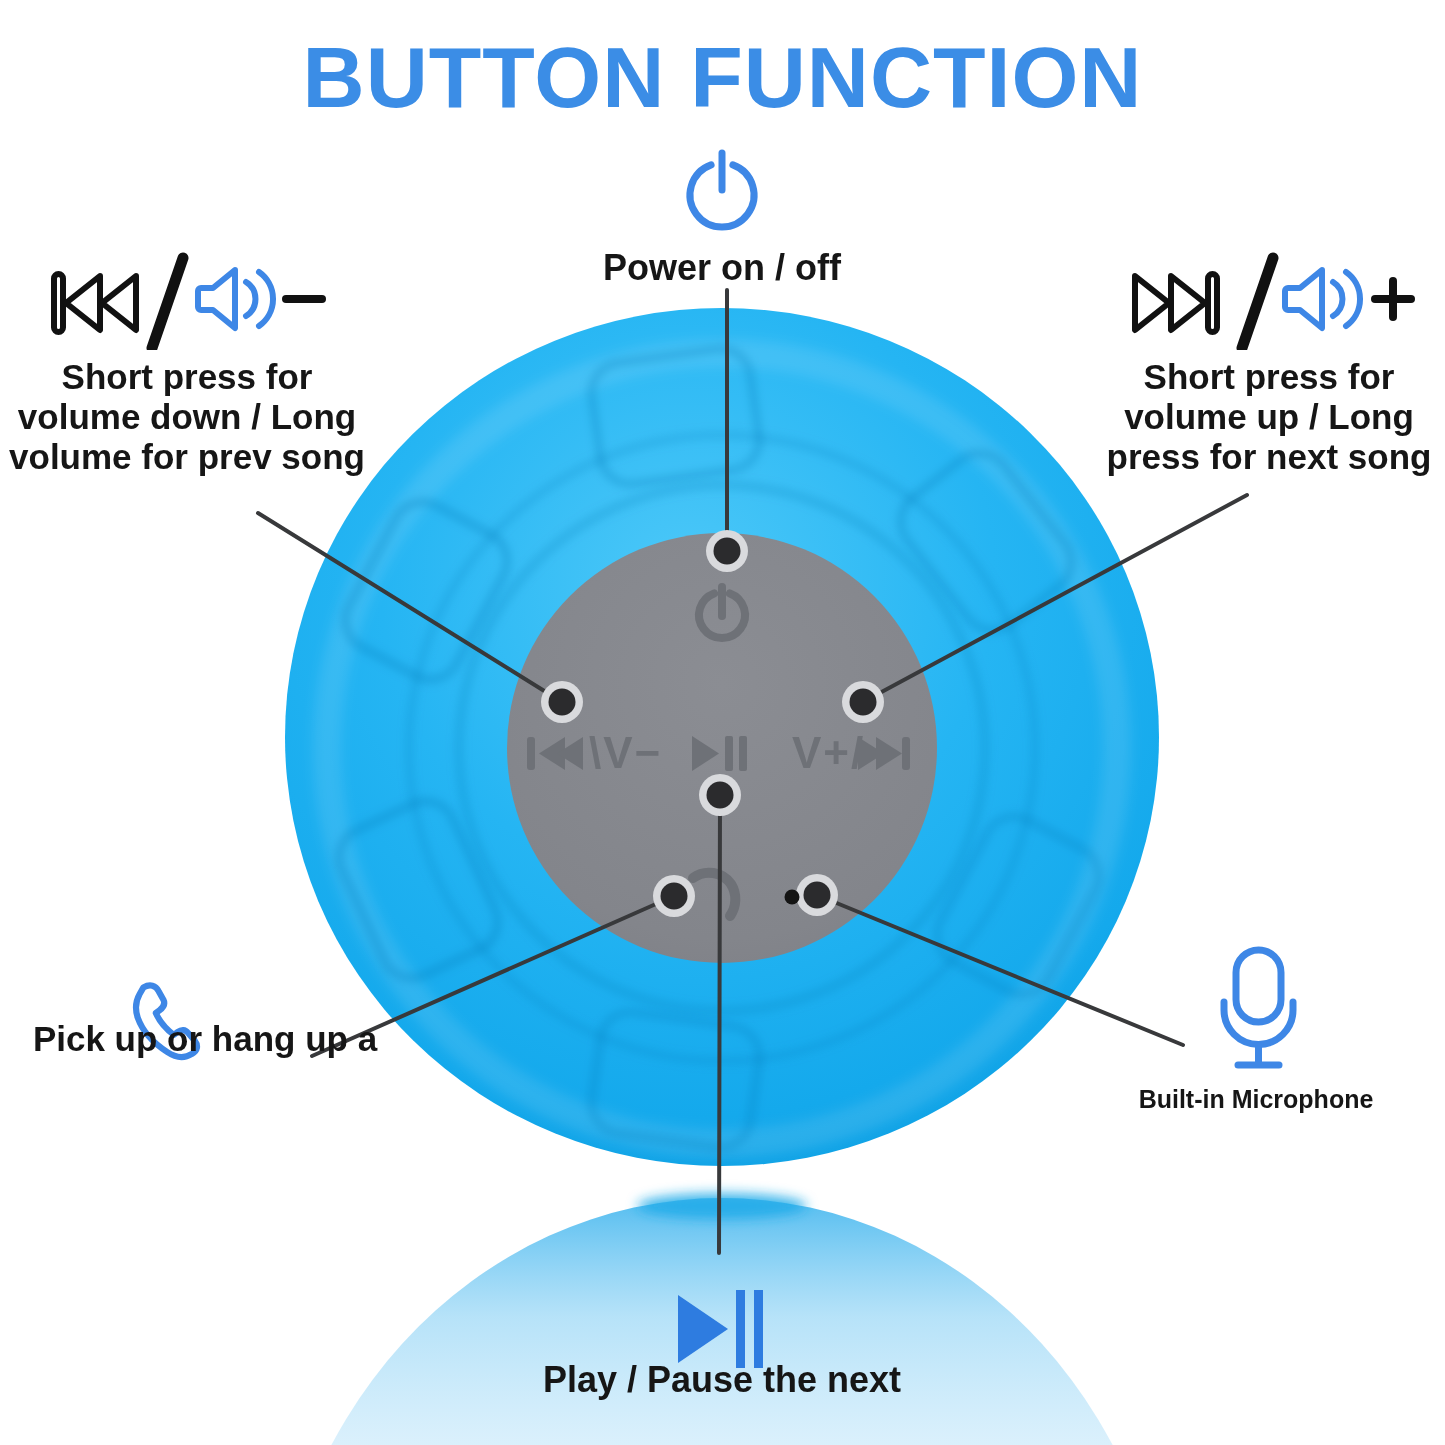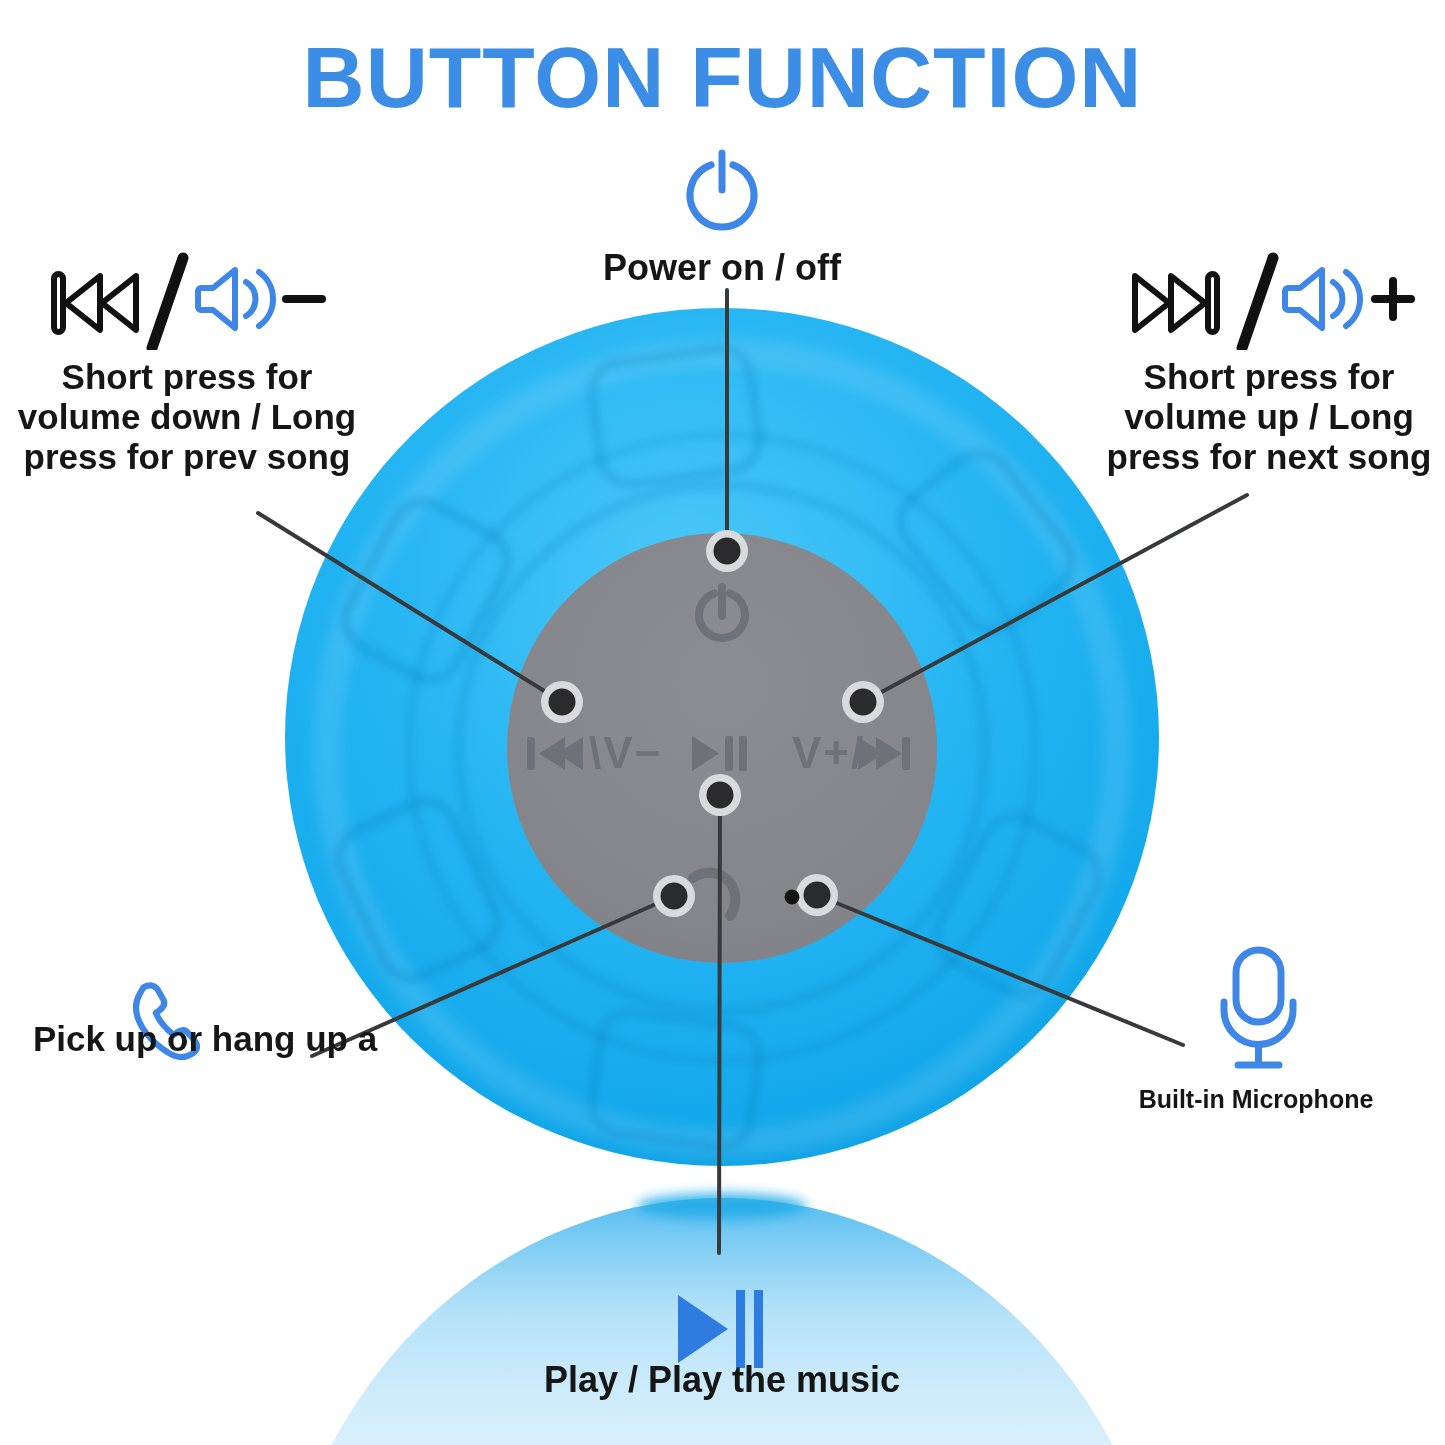--- a/index.html
+++ b/index.html
@@ -193,21 +193,21 @@
     <line x1="143" y1="8" x2="112" y2="98" stroke="#111111" stroke-width="11" stroke-linecap="round"></line>
     <g>
       <path d="M161 38 a3 3 0 0 0 -3 3 v16 a3 3 0 0 0 3 3 h12 l22 18 V20 l-22 18 z" fill="none" stroke="#3e87e6" stroke-width="6" stroke-linejoin="round"></path>
       <path d="M206 32 a20 20 0 0 1 0 34 M219 22 a33 33 0 0 1 0 54" fill="none" stroke="#3e87e6" stroke-width="6" stroke-linecap="round"></path>
       <line x1="246" y1="49" x2="282" y2="49" stroke="#111111" stroke-width="8" stroke-linecap="round"></line>
     </g>
   </svg>
   <div id="left-text" class="abs caption">
     <div>Short press for</div>
     <div>volume down / Long</div>
-    <div>press for prev song</div>
+    <div>volume for prev song</div>
   </div>
 
   <svg class="abs iconsvg" style="left:1125px;top:250px;" width="300" height="100" viewBox="0 0 300 100">
     <g fill="none" stroke="#111111" stroke-width="6" stroke-linejoin="round">
       <polygon points="10,26 44,53 10,80"></polygon>
       <polygon points="46,26 80,53 46,80"></polygon>
       <rect x="83" y="24" width="9" height="58" rx="4.5"></rect>
     </g>
     <line x1="148" y1="8" x2="117" y2="98" stroke="#111111" stroke-width="11" stroke-linecap="round"></line>
     <g>
@@ -240,15 +240,15 @@
   </svg>
   <div id="mic-text" class="abs caption">Built-in Microphone</div>
 
   <svg class="abs iconsvg" style="left:676px;top:1288px;" width="92" height="82" viewBox="0 0 92 82">
     <g fill="#2e7ce0">
       <polygon points="2,7 52,41 2,75"></polygon>
       <rect x="60" y="2" width="9" height="78"></rect>
       <rect x="78" y="2" width="9" height="78"></rect>
     </g>
   </svg>
-  <div id="play-text" class="abs caption">Play / Play the music</div>
+  <div id="play-text" class="abs caption">Play / Pause the next</div>
 
 </div>
 
 </body></html>

